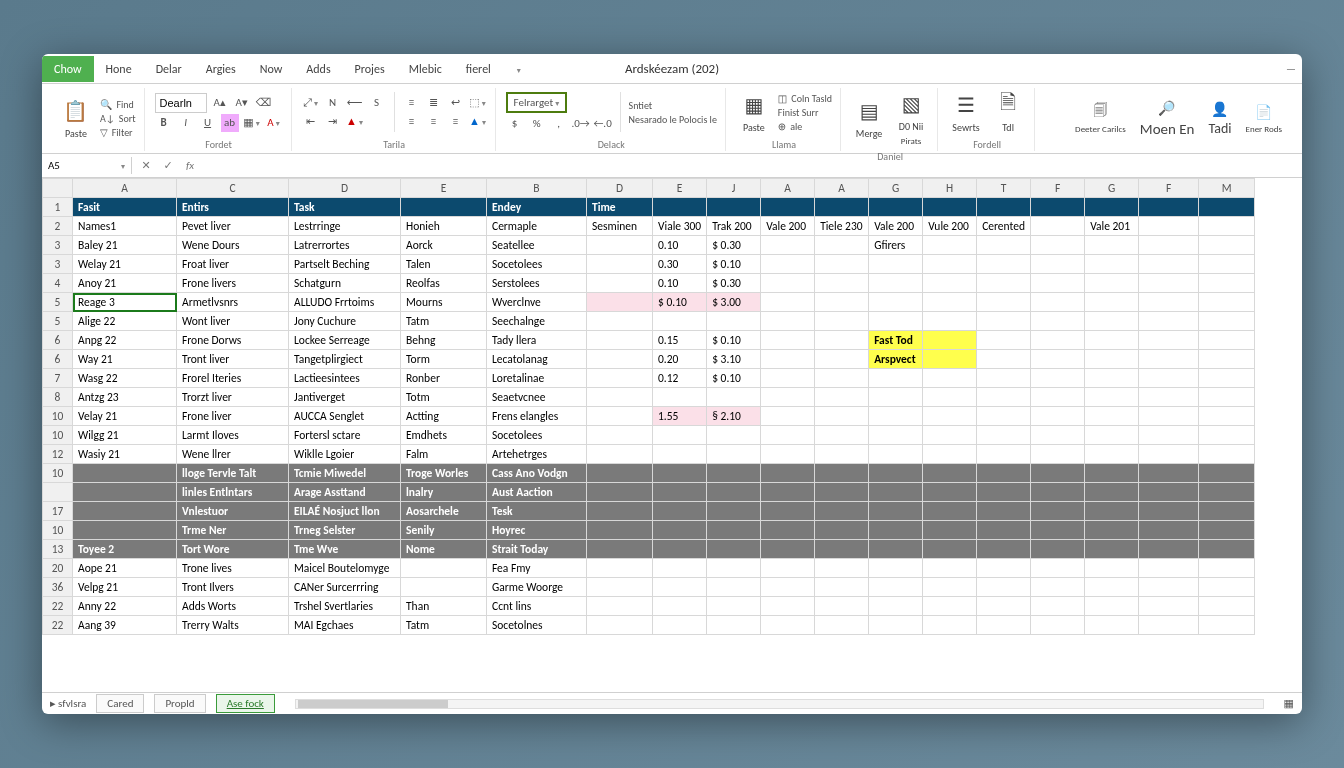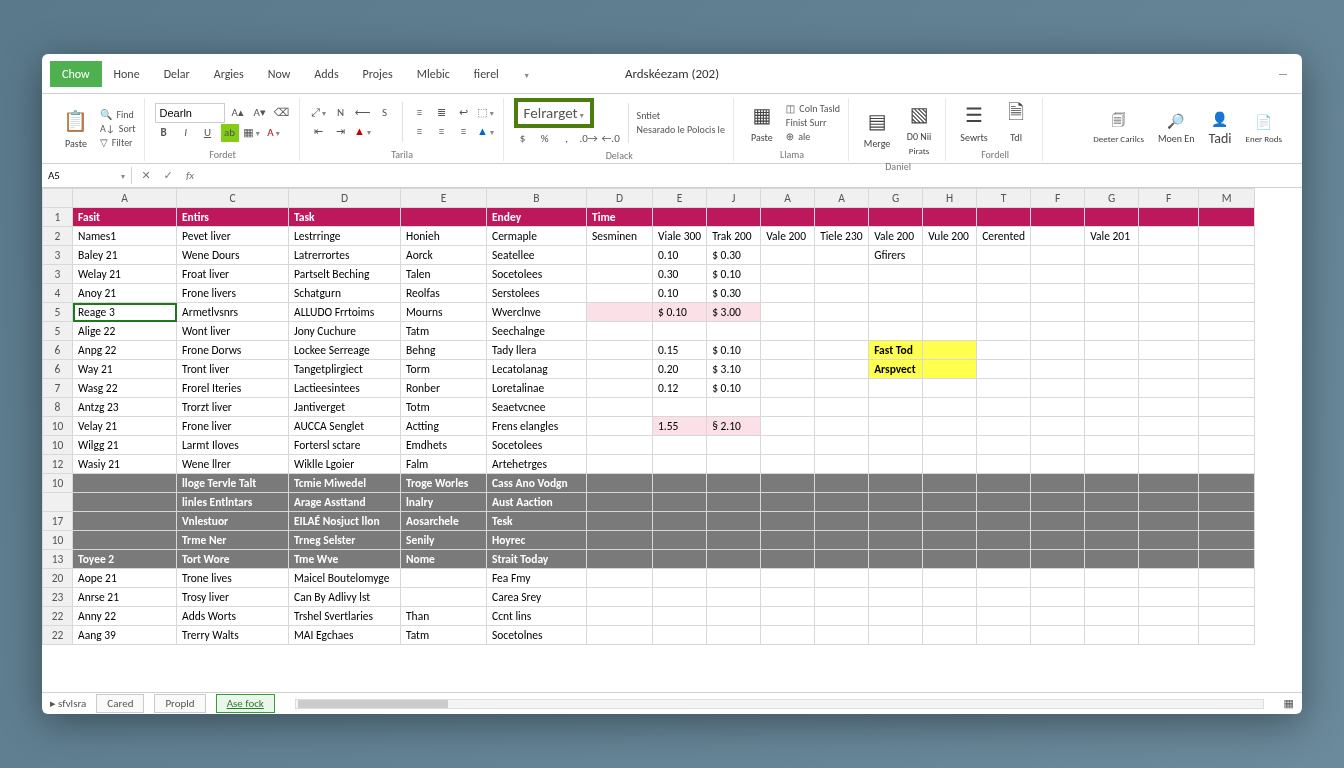--- a/index.html
+++ b/index.html
@@ -21,22 +21,22 @@
   box-shadow: 0 8px 40px rgba(0,0,0,0.4);
   display: flex;
   flex-direction: column;
   overflow: hidden;
 }
 
 .ribbon-tabs {
   display: flex;
   align-items: center;
   border-bottom: 1px solid #d0d0d0;
-  padding: 0 8px;
-  height: 40px;
+  padding: 0 0;
+  height: 30px;
   position: relative;
 }
 .ribbon-tab {
   padding: 6px 12px;
   font-size: 12px;
   color: #444;
   cursor: pointer;
 }
 .ribbon-tab.active {
   background: #4fb04f;
@@ -100,21 +100,21 @@
   justify-content: center;
   font-size: 14px;
 }
 .rb-icon.big { width: 28px; height: 28px; font-size: 20px; }
 .rb-stack { display: flex; flex-direction: column; gap: 1px; }
 .rb-row { display: flex; align-items: center; gap: 4px; font-size: 10px; color: #555; }
 .font-select {
   border: 1px solid #ccc;
   font-size: 11px;
   padding: 2px 4px;
-  width: 70px;
+  width: 52px;
   height: 20px;
 }
 .mini-btn {
   width: 18px; height: 18px;
   border: 1px solid transparent;
   display: inline-flex;
   align-items: center;
   justify-content: center;
   font-size: 11px;
   color: #555;
@@ -170,21 +170,21 @@
   top: 0;
 }
 table.grid th.rowhdr {
   background: #f0f0f0;
   text-align: center;
   width: 30px;
   position: sticky;
   left: 0;
 }
 .hdr-row td {
-  background: #be185d;
+  background: #0c4a6e;
   color: #fff;
   font-weight: bold;
   text-align: center;
   height: 26px;
 }
 .section-row td {
   background: #7a7a7a;
   color: #fff;
   font-weight: bold;
 }
@@ -290,21 +290,21 @@
           <div class="rb-row">
             <span class="mini-btn">
                 <b>B</b>
               </span>
             <span class="mini-btn">
                 <i>I</i>
               </span>
             <span class="mini-btn">
                 <u>U</u>
               </span>
-            <span class="mini-btn" style="background:#84cc16">ab</span>
+            <span class="mini-btn" style="background:#f0abfc">ab</span>
             <span class="mini-btn dropdown-arrow">▦</span>
             <span class="mini-btn dropdown-arrow" style="color:#c00">A</span>
           </div>
         </div>
       </div>
       <div class="ribbon-group-label">Fordet</div>
     </div>
 
     <div class="ribbon-group">
       <div class="ribbon-group-body">
@@ -337,21 +337,21 @@
           </div>
         </div>
       </div>
       <div class="ribbon-group-label">Tarila</div>
     </div>
 
     <div class="ribbon-group">
       <div class="ribbon-group-body">
         <div class="rb-stack">
           <div class="rb-row">
-            <span class="dropdown-arrow" style="border:4px solid #4d7c0f;padding:2px 6px;font-size:15px">Felrarget</span>
+            <span class="dropdown-arrow" style="border:2px solid #4d7c0f;padding:2px 6px;font-size:11px">Felrarget</span>
           </div>
           <div class="rb-row">
             <span class="mini-btn">$</span>
             <span class="mini-btn">%</span>
             <span class="mini-btn">,</span>
             <span class="mini-btn">.0→</span>
             <span class="mini-btn">←.0</span>
           </div>
         </div>
         <div class="sep"></div>
@@ -416,21 +416,21 @@
     </div>
 
     <div class="ribbon-group" style="margin-left:auto;border-right:none">
       <div class="ribbon-group-body">
         <div class="rb-btn">
             <span class="rb-icon">🗐</span>
             <span style="font-size:9px">Deeter Carilcs</span>
           </div>
         <div class="rb-btn">
             <span class="rb-icon">🔎</span>
-            <span style="font-size:10px">Moen En</span>
+            <span style="font-size:15px">Moen En</span>
           </div>
         <div class="rb-btn">
             <span class="rb-icon" style="color:#e0a000">👤</span>
             <span style="font-size:14px">Tadi</span>
           </div>
         <div class="rb-btn">
             <span class="rb-icon">📄</span>
             <span style="font-size:9px">Ener Rods</span>
           </div>
       </div>
@@ -891,26 +891,26 @@
             <td></td>
             <td></td>
             <td></td>
             <td></td>
             <td></td>
             <td></td>
             <td></td>
             <td></td>
           </tr>
           <tr>
-            <th class="rowhdr">23</th>
-            <td>Anrse 21</td>
-            <td>Trosy liver</td>
-            <td>Can By Adlivy lst</td>
-            <td></td>
-            <td>Carea Srey</td>
+            <th class="rowhdr">36</th>
+            <td>Velpg 21</td>
+            <td>Tront Ilvers</td>
+            <td>CANer Surcerrring</td>
+            <td></td>
+            <td>Garme Woorge</td>
             <td></td>
             <td></td>
             <td></td>
             <td></td>
             <td></td>
             <td></td>
             <td></td>
             <td></td>
             <td></td>
             <td></td>

